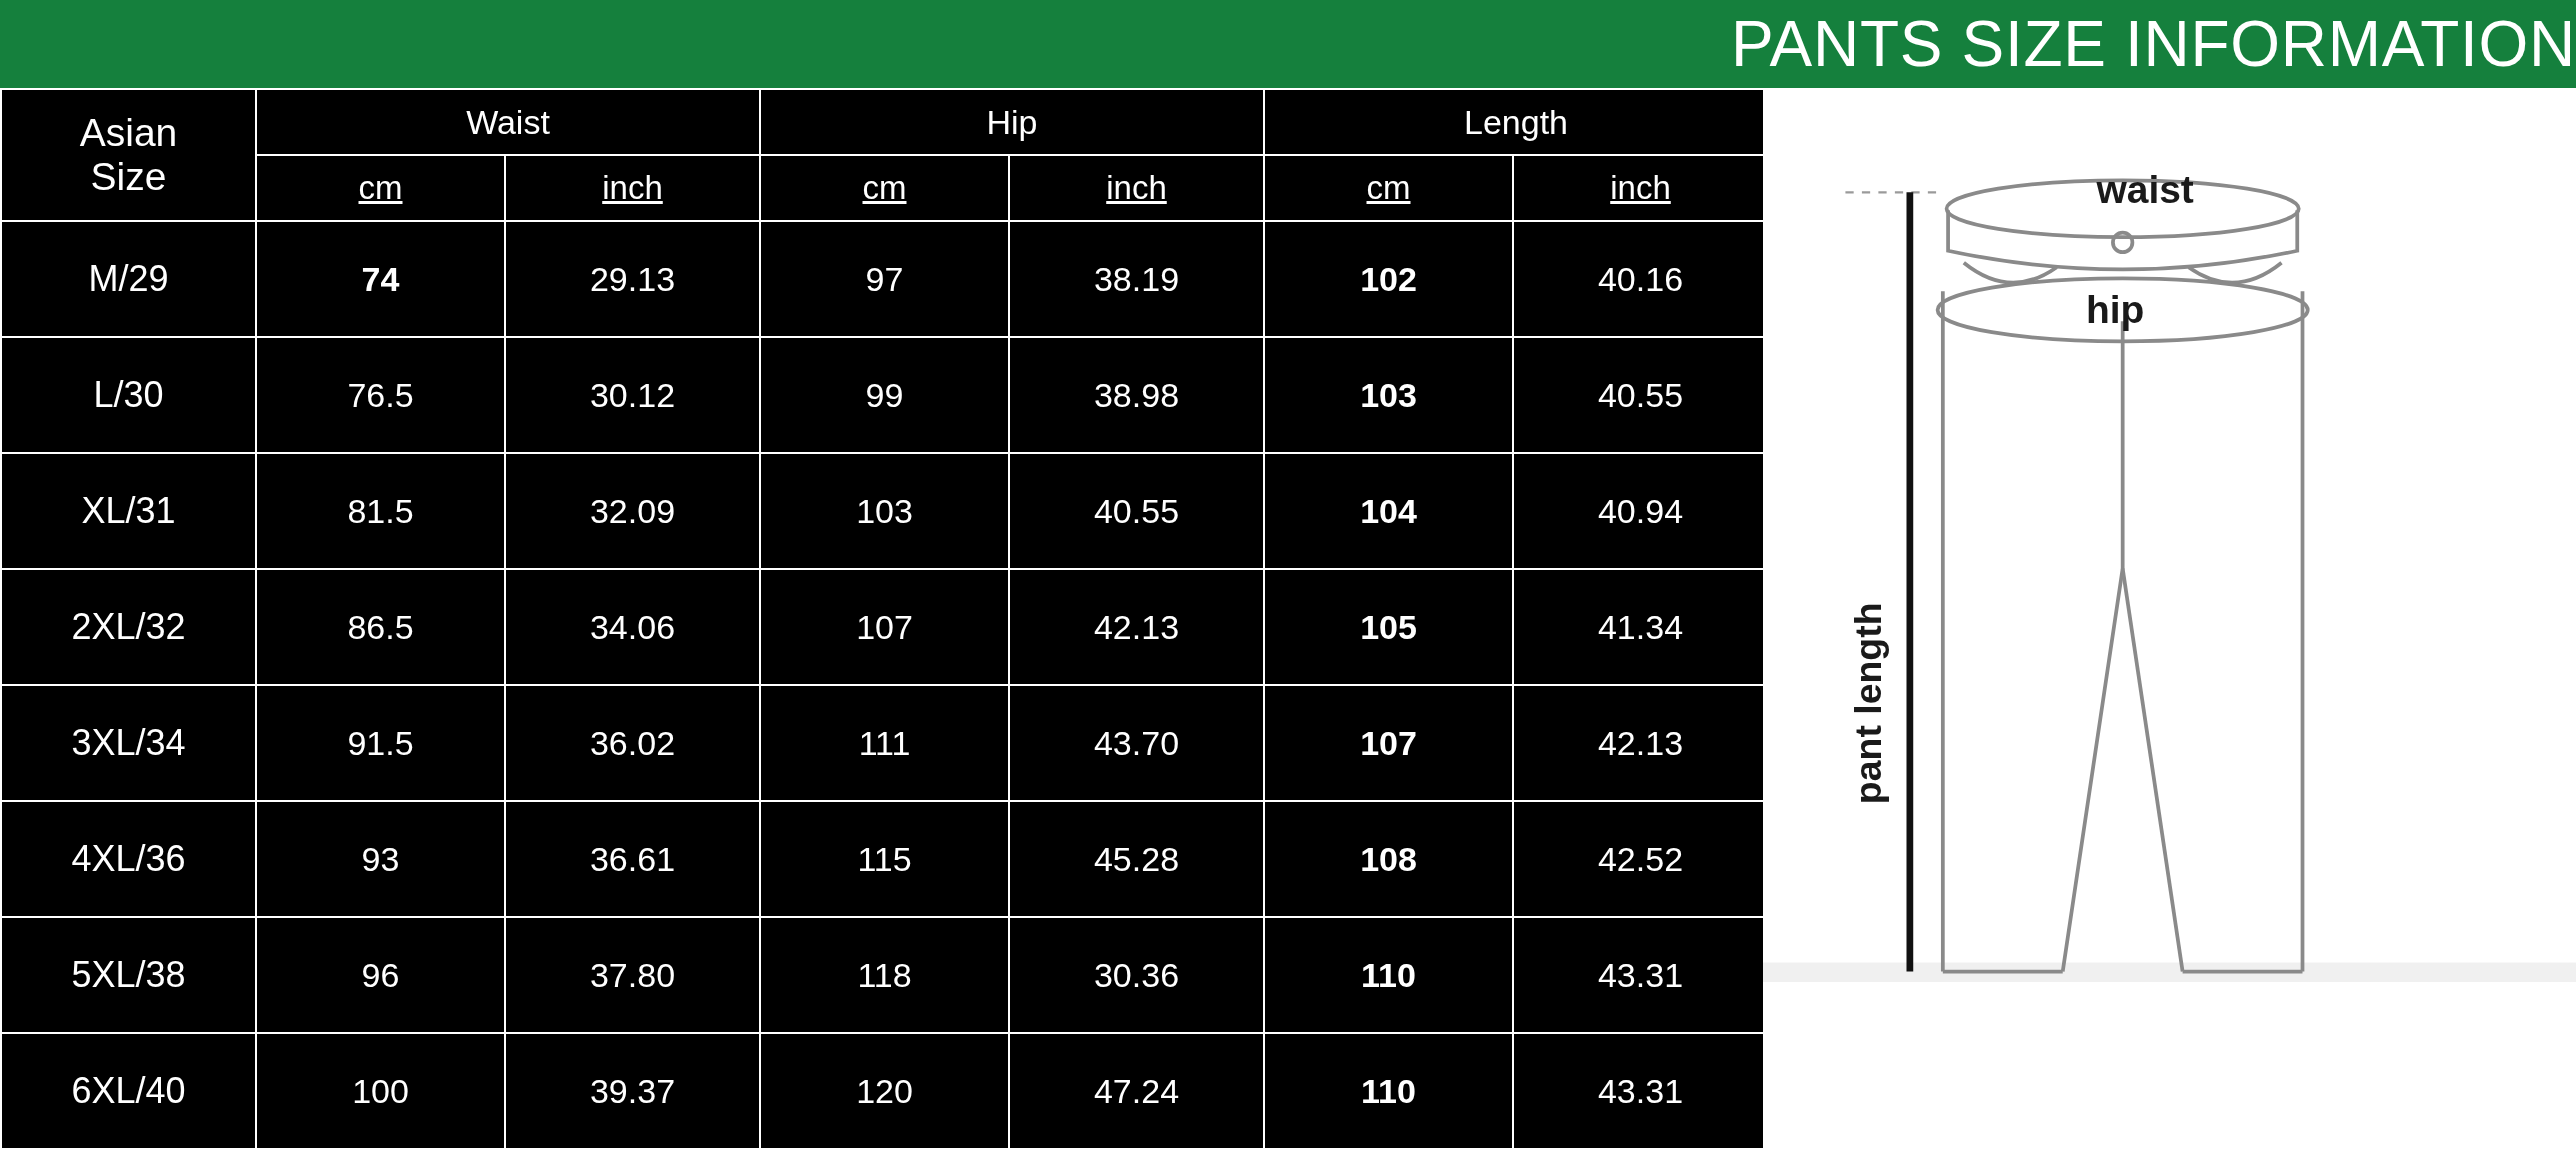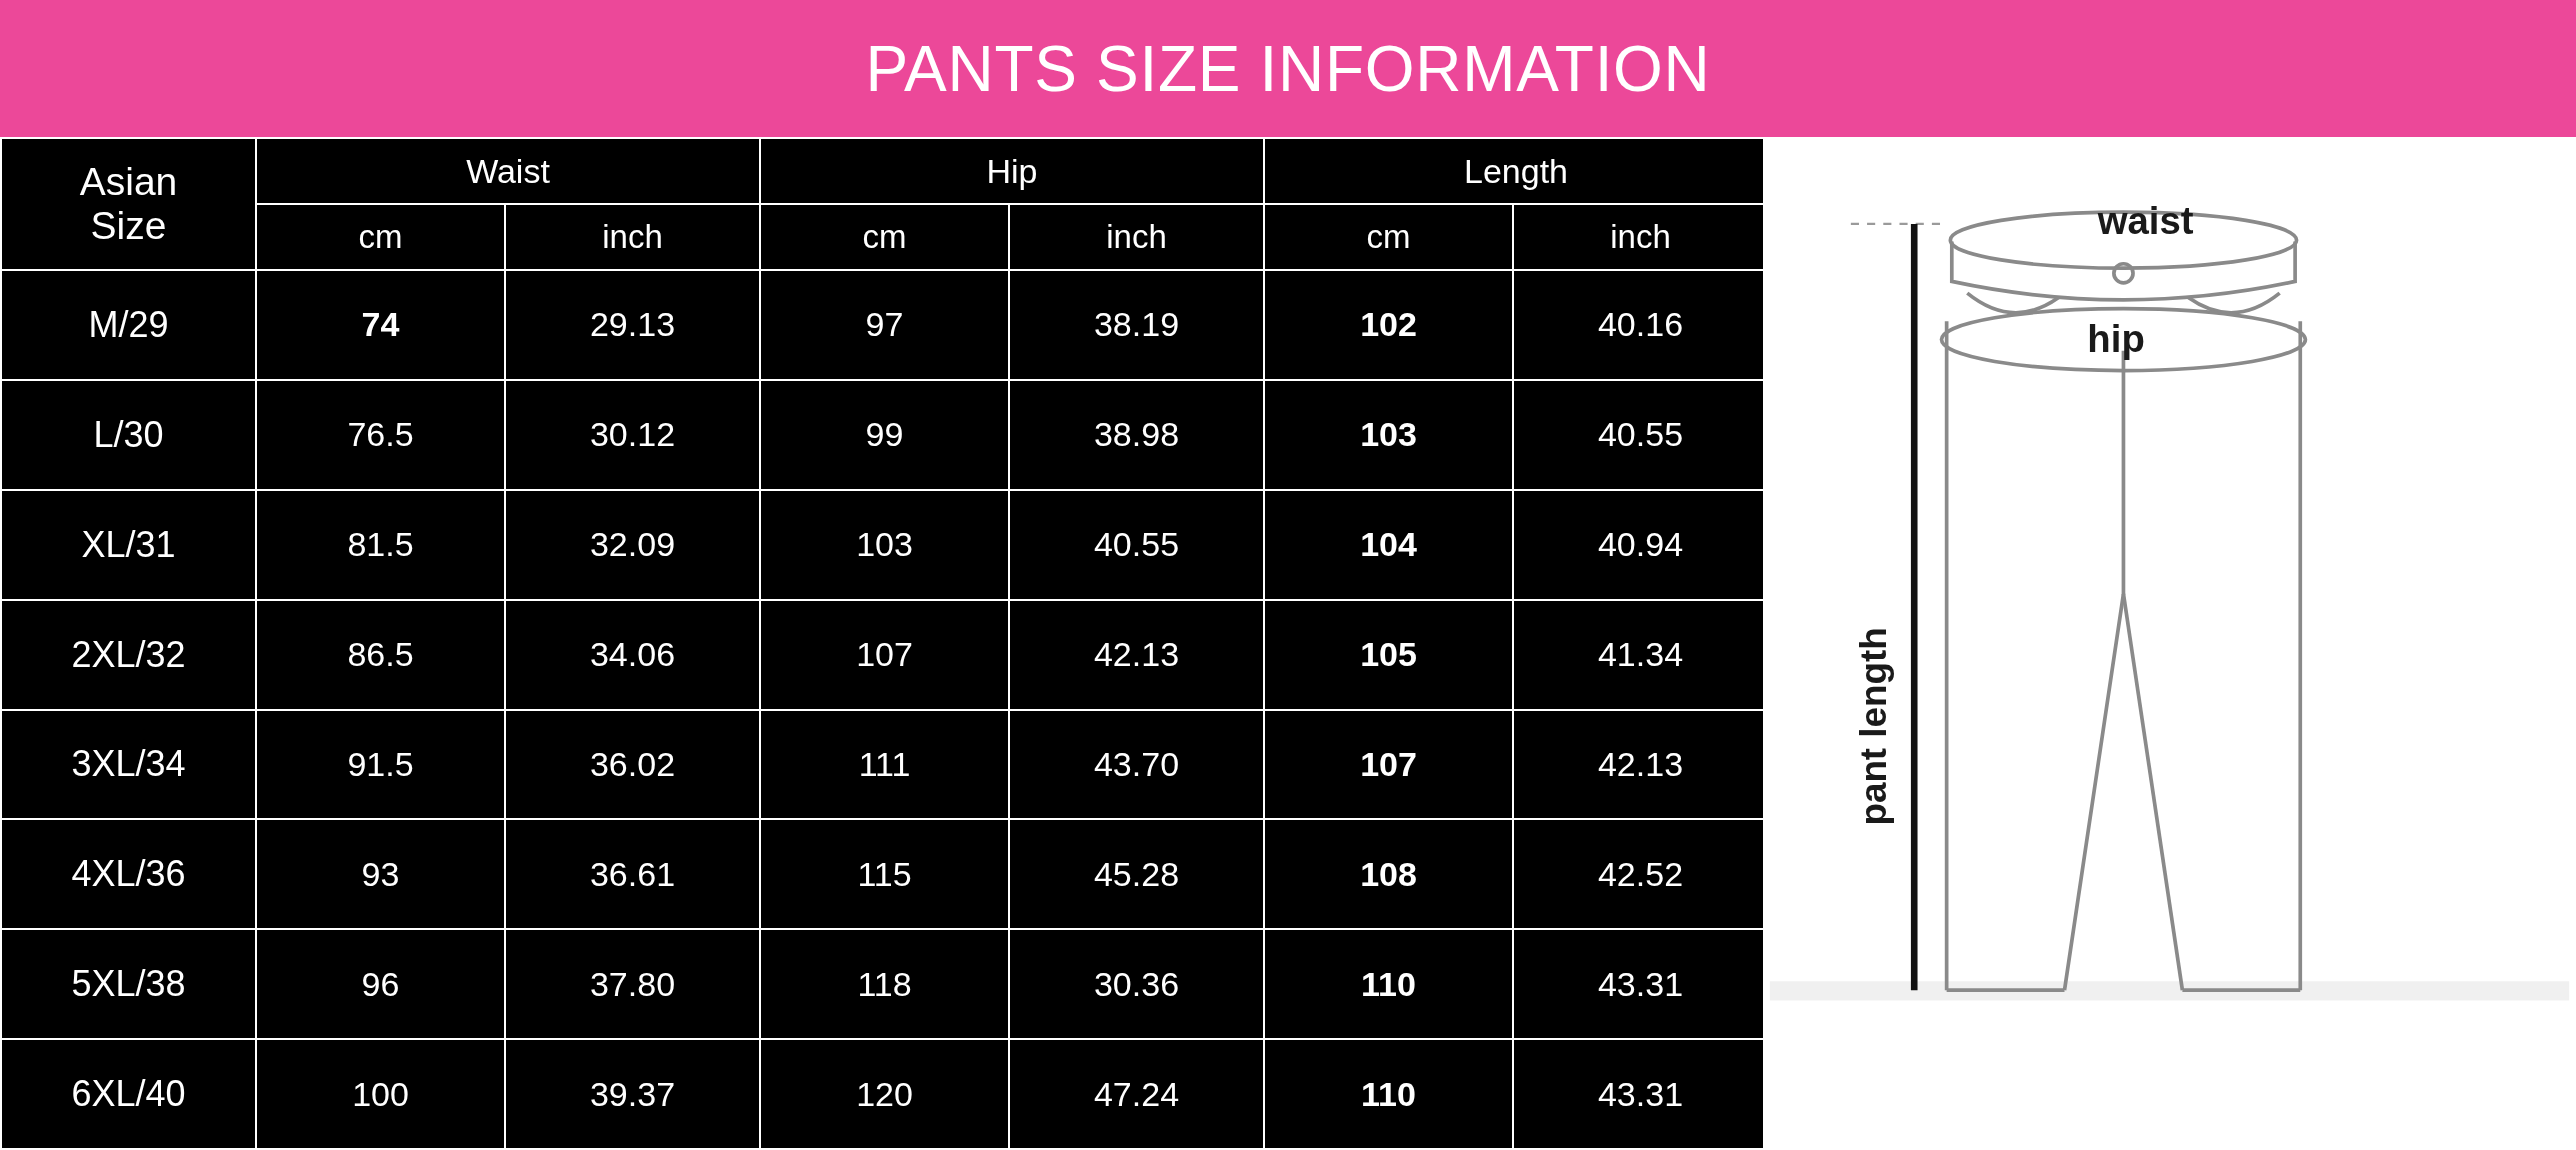--- a/index.html
+++ b/index.html
@@ -17,25 +17,25 @@
   .page {
     position: relative;
     width: 2576px;
     height: 1150px;
     background: #000;
     display: flex;
     flex-direction: column;
   }
   
   .title-bar {
-    height: 137px;
-    background: #ec4899;
+    height: 88px;
+    background: #15803d;
     display: flex;
     align-items: center;
-    justify-content: center;
+    justify-content: flex-end;
     flex: 0 0 auto;
   }
   .title-bar .title {
     font-size: 64px;
     letter-spacing: 0.7px;
     color: #ffffff;
     font-weight: 400;
     line-height: 1;
     text-align: center;
   }
@@ -78,20 +78,21 @@
   }
   .hdr-group {
     font-size: 34px;
     height: 64px;
     padding: 0;
   }
   .hdr-unit {
     font-size: 33px;
     height: 64px;
     padding: 0;
+    text-decoration: underline;
   }
   td.row-size {
     font-size: 36px;
     height: 94px;
     padding: 0;
     margin-left: 44px;
   }
   td.cell {
     font-size: 34px;
     height: 94px;

